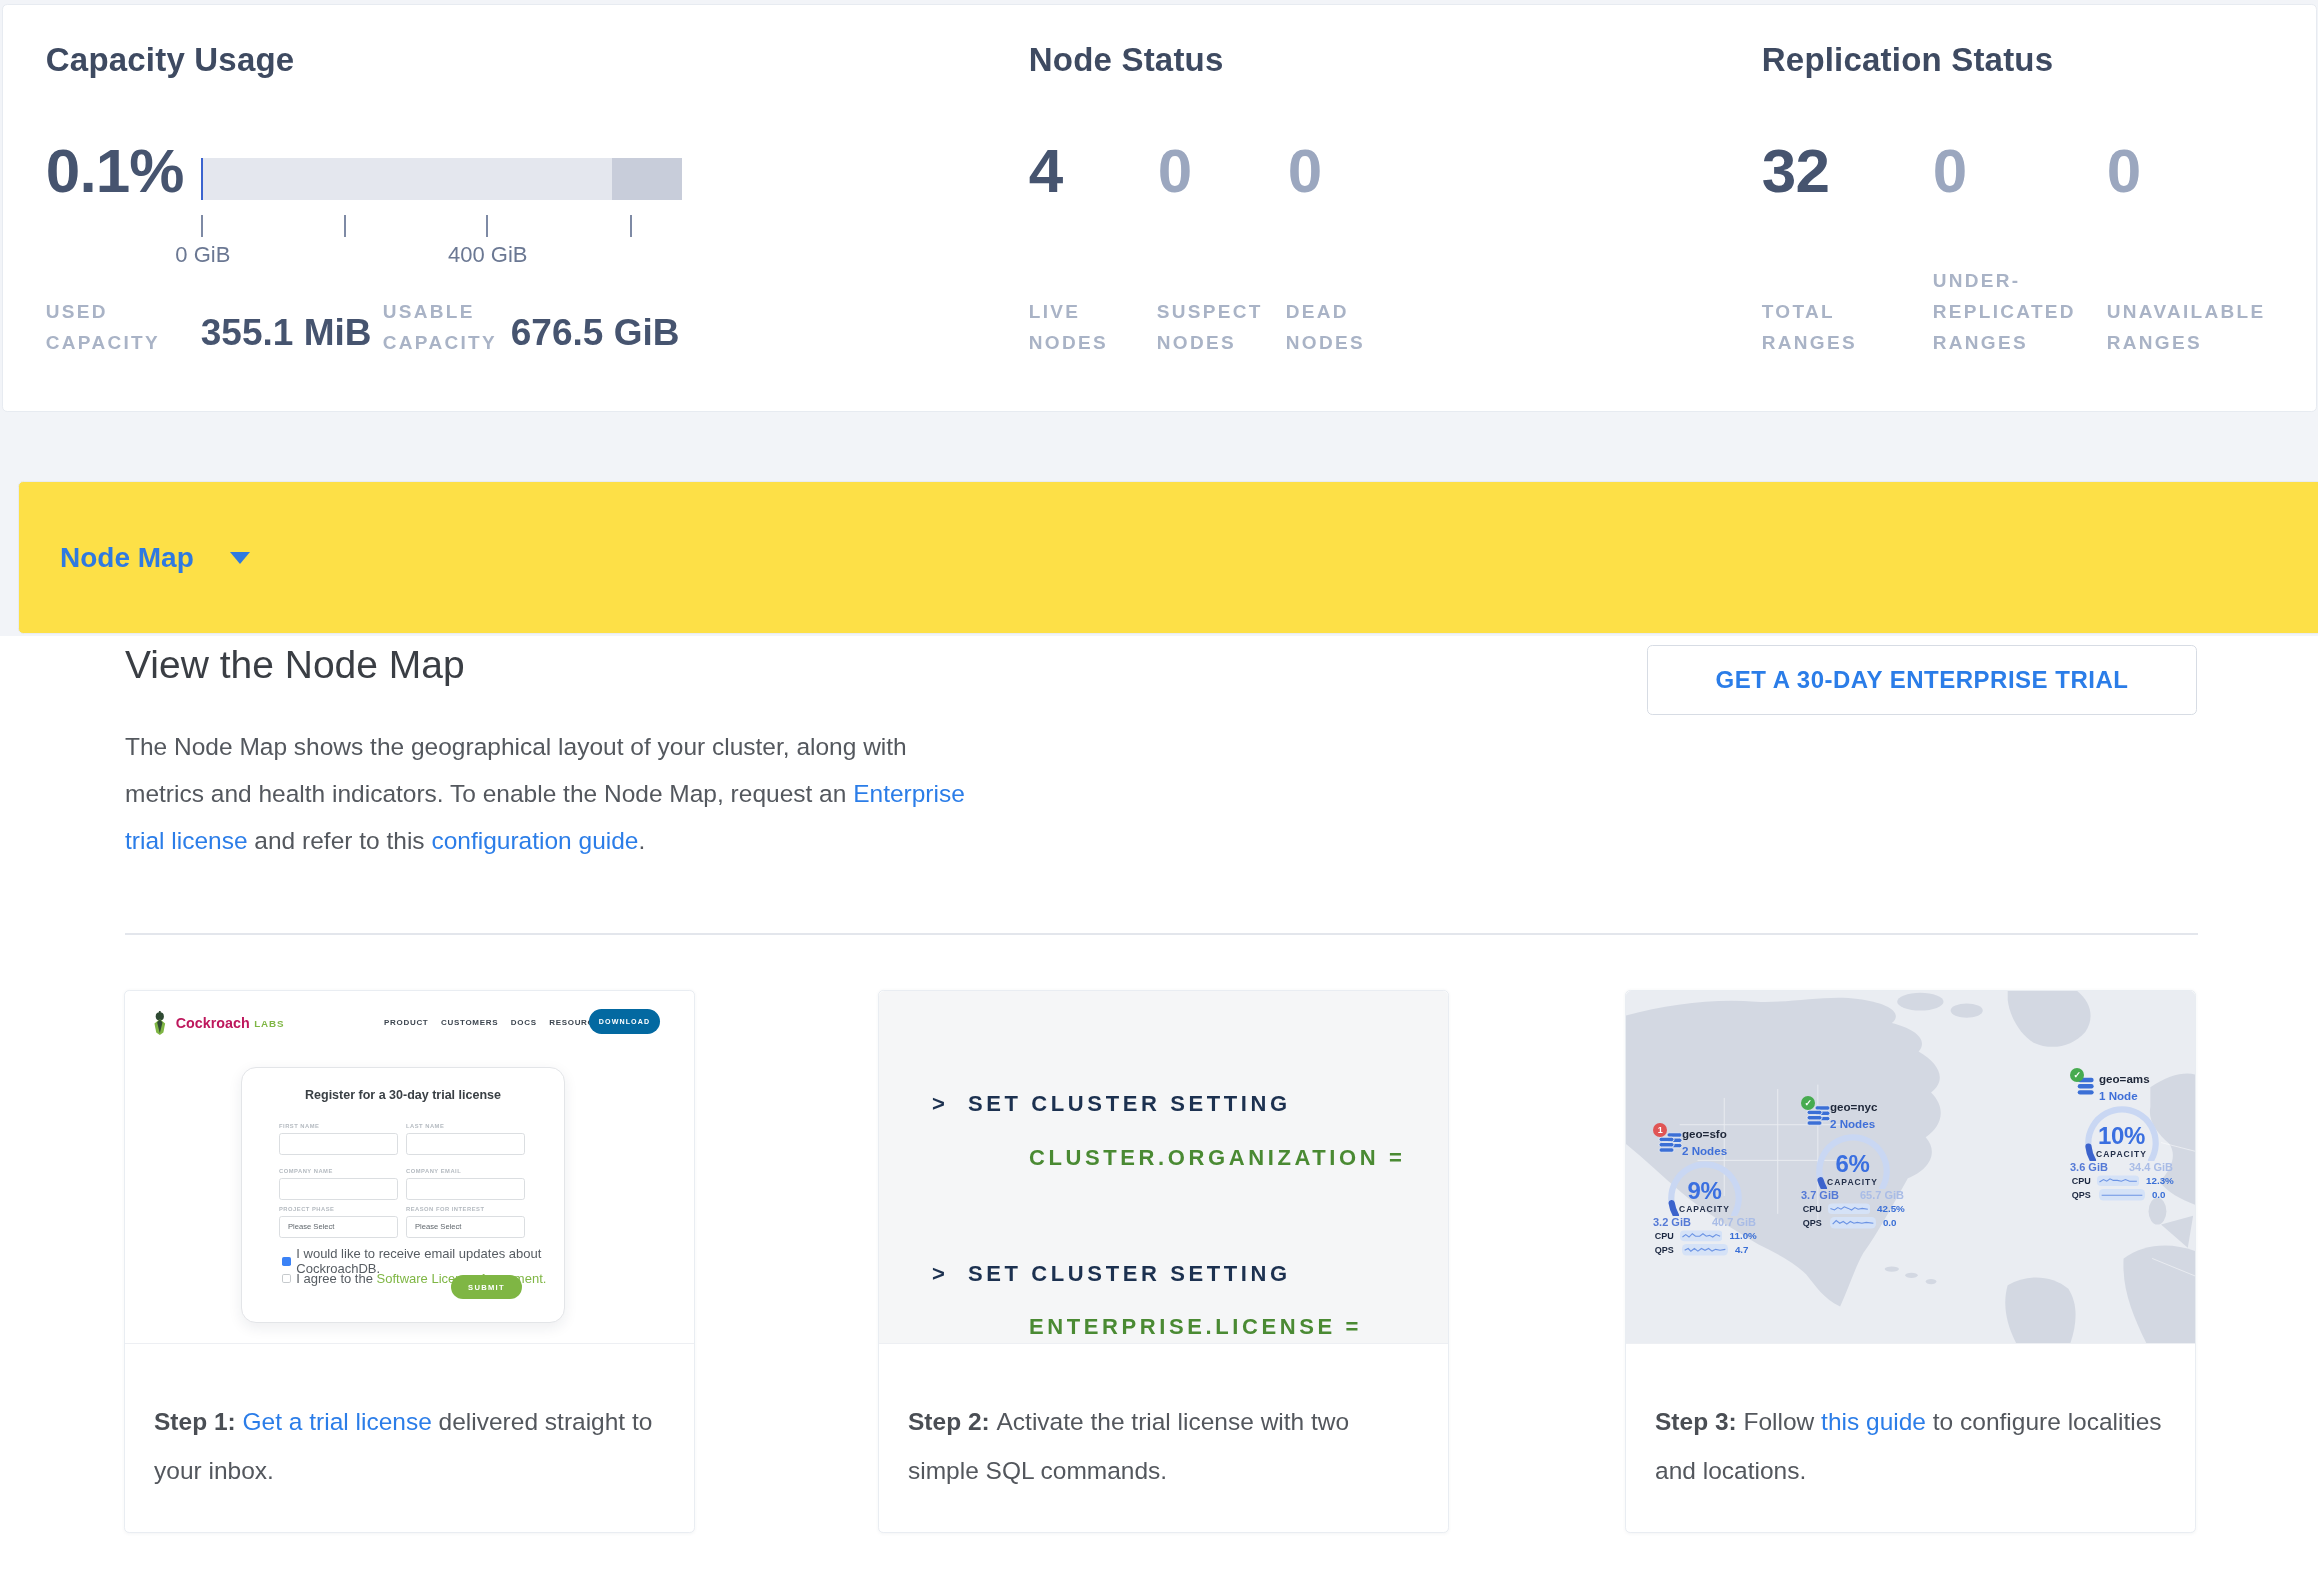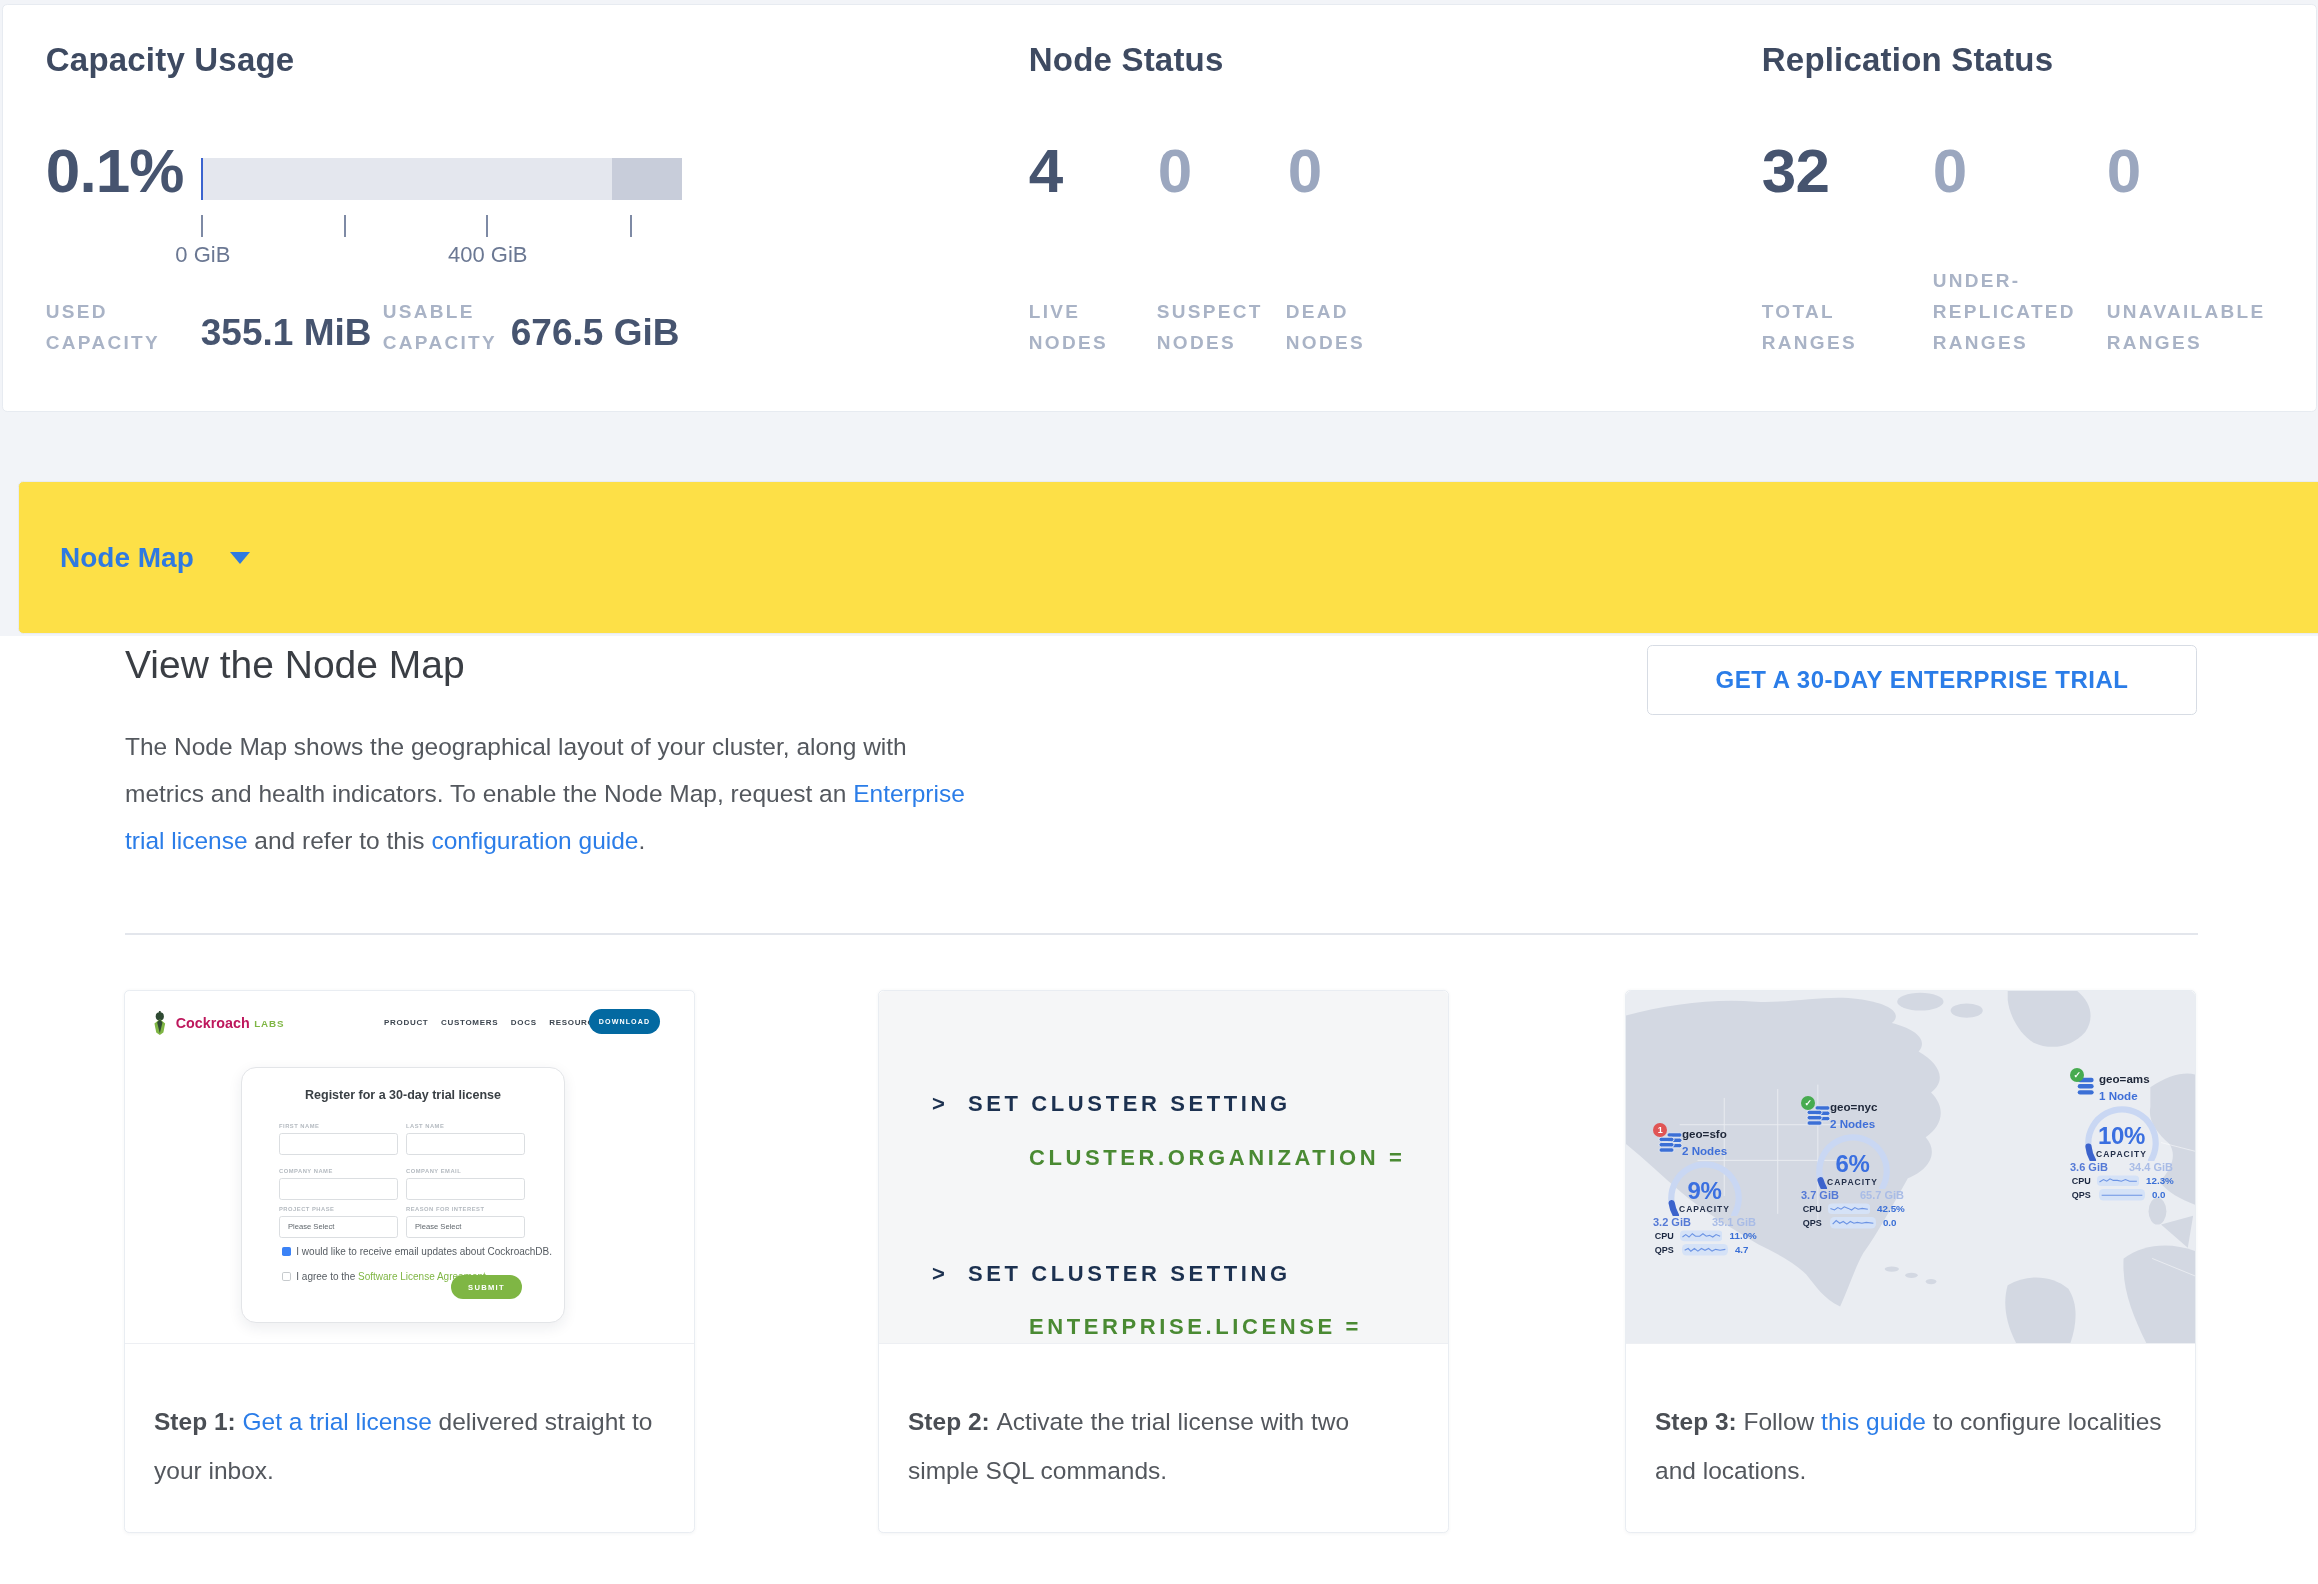--- a/index.html
+++ b/index.html
@@ -63,21 +63,21 @@
   .ms-form-title { position:absolute; top:19.6px; width:100%; text-align:center; font-size:12.5px;
                    font-weight:700; color:#3a4045; }
   .ms-col { position:absolute; width:119px; }
   .ms-field-label { font-size:5.8px; font-weight:700; letter-spacing:0.5px; color:#b4bac0; margin-bottom:3.6px; }
   .ms-input { width:119px; height:22px; border:0.9px solid #dbdee1; border-radius:2.7px; background:#fff; }
   .ms-select { display:flex; align-items:center; padding-left:8px; font-size:7.6px; color:#5f666c; }
   .ms-check-row { position:absolute; left:40px; display:flex; align-items:center; }
   .ms-checkbox { width:9px; height:9px; border-radius:1.8px; margin-right:5.3px; flex:none; }
   .ms-checkbox.checked { background:#3b82f6; }
   .ms-checkbox.empty { background:#fff; border:0.9px solid #c6cacd; }
-  .ms-check-text { font-size:10px; color:#565c62; }
+  .ms-check-text { font-size:13px; color:#565c62; }
   .ms-check-text .grn { color:#7fb644; }
   .ms-submit { position:absolute; right:42px; top:207px; width:71px; height:24px; border-radius:12.5px;
                background:#7fb644; color:#fff; font-size:7.6px; font-weight:700; letter-spacing:1.3px;
                display:flex; align-items:center; justify-content:center; }
 
   
   .code-media { background:#f5f6f7; }
   .code-line { position:absolute; font-size:22px; font-weight:700; letter-spacing:3.6px; white-space:nowrap; }
   .code-navy { color:#1c3150; }
   .code-green { color:#4a8a33; }
@@ -309,21 +309,21 @@
         <div class="nmw-name">geo=sfo</div>
         <div class="nmw-nodes">2 Nodes</div>
         <svg class="nmw-gauge" viewBox="0 0 106 64">
           <path class="g-bg" fill="none" stroke="#c9d7f3" stroke-width="7" stroke-linecap="round" d="M 20.09 63.00 A 38 38 0 1 1 85.91 63.00"></path>
           <path class="g-fill" fill="none" stroke="#3c63cc" stroke-width="7" stroke-linecap="round" d="M 20.09 63.00 A 38 38 0 0 1 15.41 49.55"></path>
         </svg>
         <div class="nmw-pct">9%</div>
         <div class="nmw-cap">CAPACITY</div>
         <div class="nmw-gib">
           <span class="used">3.2 GiB</span>
-          <span class="total">35.1 GiB</span>
+          <span class="total">40.7 GiB</span>
         </div>
         <div class="nmw-row cpu">
           <span class="lbl">CPU</span>
           <svg width="46" height="11.6" viewBox="0 0 52 13">
             <rect x="0" y="0" width="52" height="13" rx="5" fill="#d5e2f7"></rect>
             <path d="M3,8 L7,5 L11,8 L15,4 L19,7 L24,7 L28,4 L32,7 L36,6 L40,8 L44,5 L49,7" fill="none" stroke="#6b93e4" stroke-width="1.3"></path>
           </svg>
           <span class="val">11.0%</span>
         </div>
         <div class="nmw-row qps">

